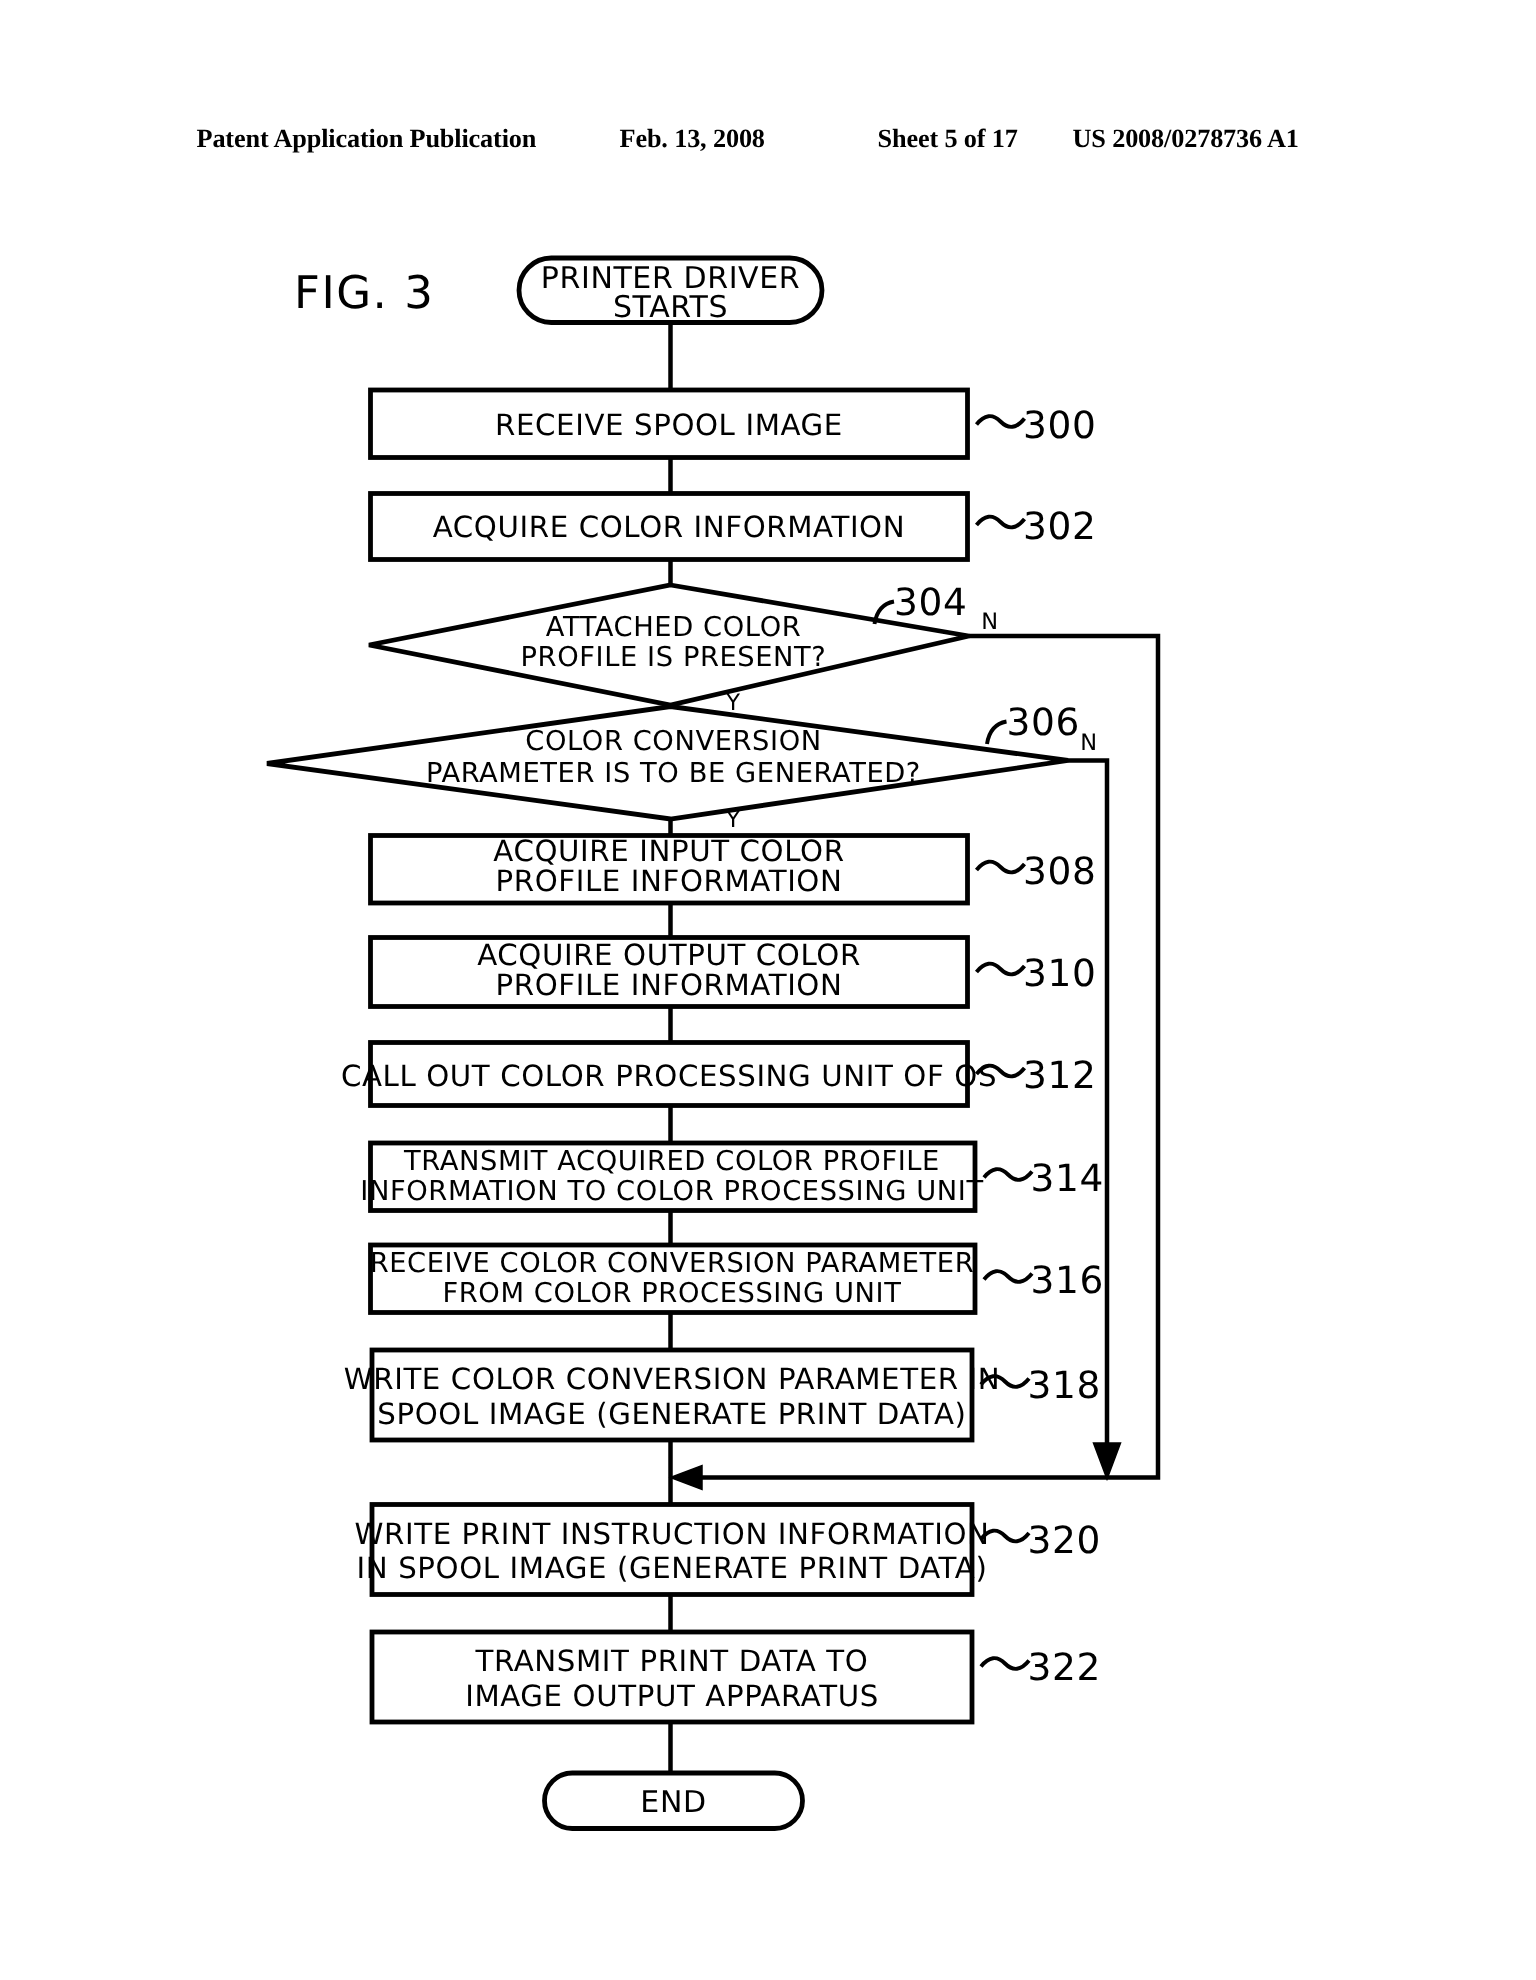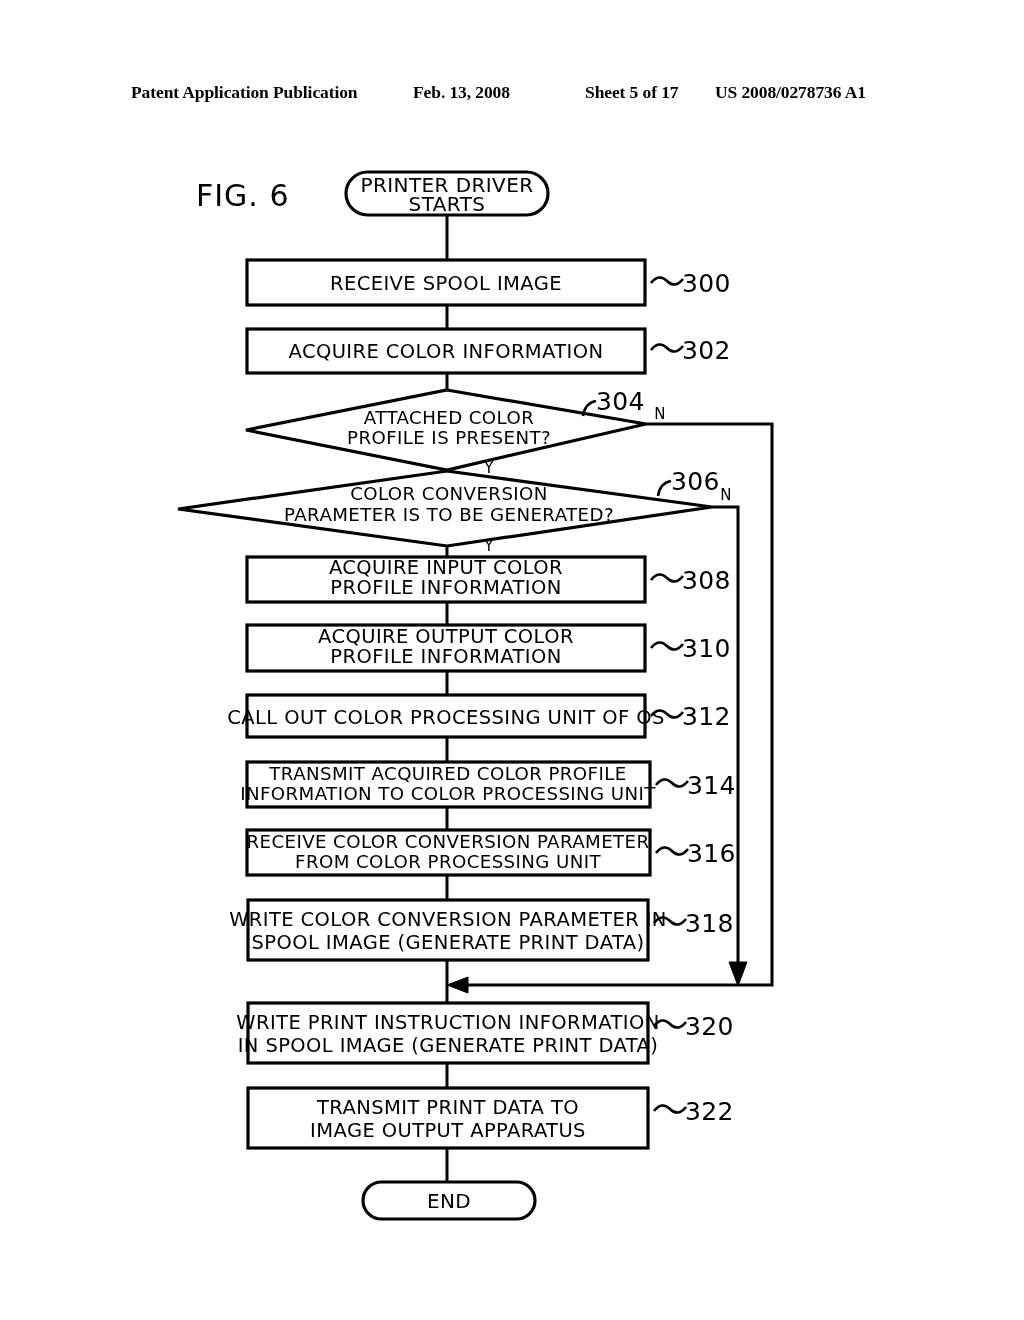--- a/index.html
+++ b/index.html
@@ -103,21 +103,21 @@
 </head>
 <body>
 
 <div id="page-header">
   <span class="hdr-pub">Patent Application Publication</span>
   <span class="hdr-date">Feb. 13, 2008</span>
   <span class="hdr-sheet">Sheet 5 of 17</span>
   <span class="hdr-num">US 2008/0278736 A1</span>
 </div>
 
-<div id="fig-label">FIG. 6</div>
+<div id="fig-label">FIG. 3</div>
 
 <svg id="flow-svg" viewBox="0 0 1024 1320">
 
   <g>
 
     <line class="conn" x1="447" y1="214" x2="447" y2="260"></line>
 
     <line class="conn" x1="447" y1="305" x2="447" y2="329"></line>
 
     <line class="conn" x1="447" y1="373" x2="447" y2="390"></line>

